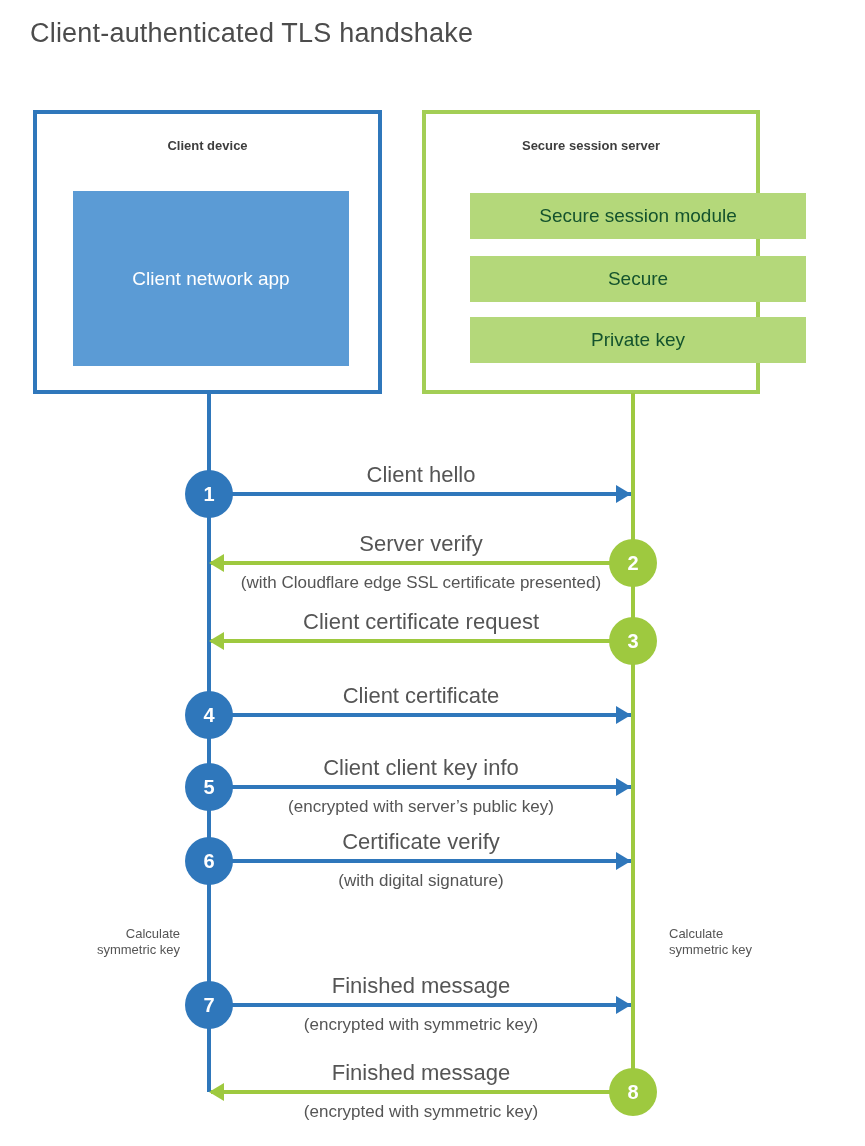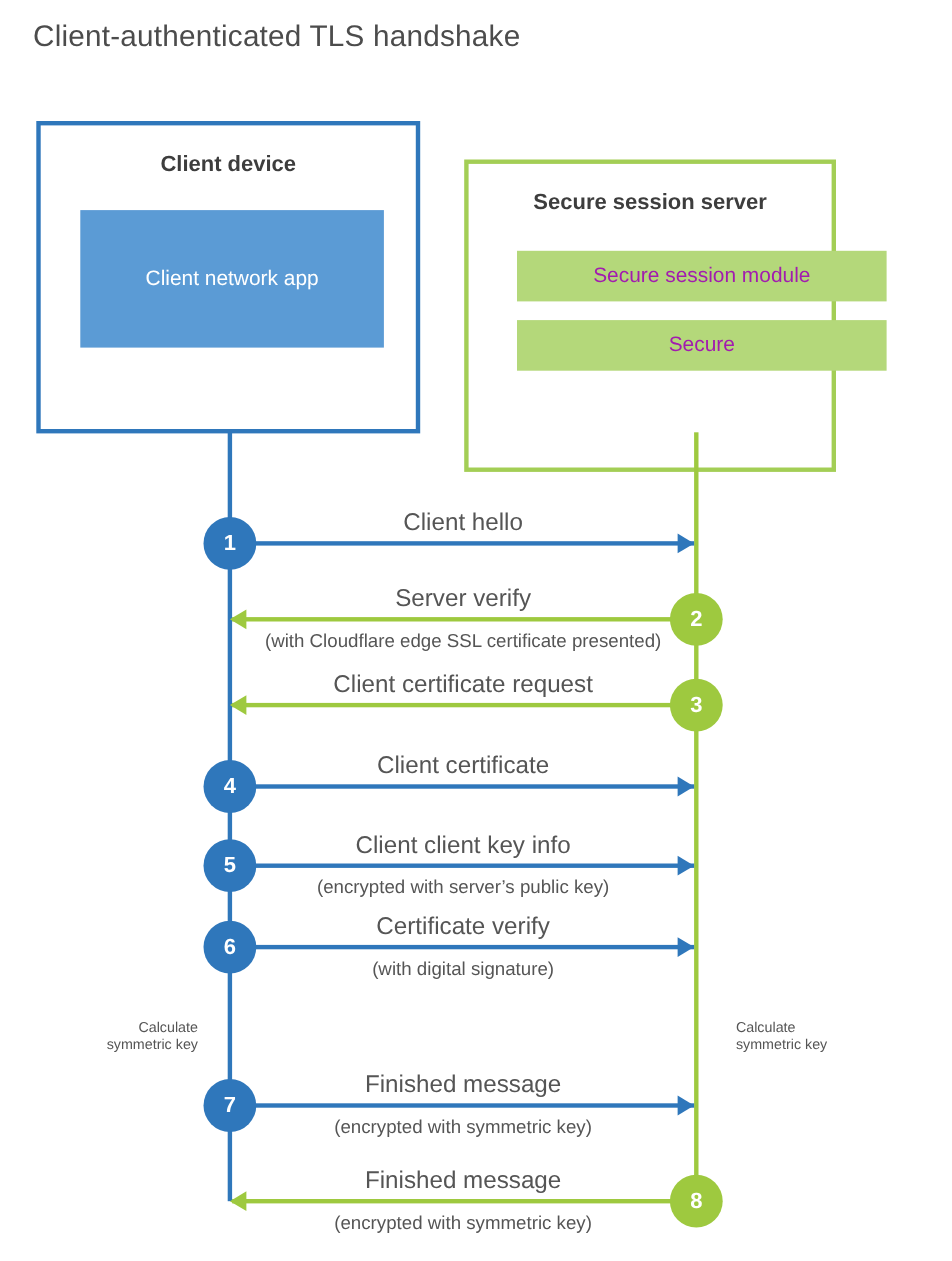--- a/index.html
+++ b/index.html
@@ -13,26 +13,26 @@
   }
   *{margin:0;padding:0;box-sizing:border-box;}
   body{background:#ffffff;font-family:"Liberation Sans", sans-serif;}
   .canvas{position:relative;width:865px;height:1146px;background:#ffffff;overflow:hidden;border-radius:28px;}
 
   .page-title{position:absolute;left:30px;top:18px;font-size:27px;font-weight:300;color:#4c4c4c;letter-spacing:.2px;}
 
   
   .actor-box{position:absolute;top:110px;height:284px;background:#fff;}
   .client-box{left:33px;width:349px;border:4px solid var(--blue);}
-  .server-box{left:422px;width:338px;border:4px solid var(--green-border);margin-top:35px;}
-  .actor-title{margin-top:24px;text-align:center;font-size:20px;font-weight:bold;color:var(--heading);}
-  .client-app{position:absolute;left:36px;top:77px;width:276px;height:125px;background:var(--blue-fill);
+  .server-box{left:422px;width:338px;border:4px solid var(--green-border);}
+  .actor-title{margin-top:24px;text-align:center;font-size:13px;font-weight:bold;color:var(--heading);}
+  .client-app{position:absolute;left:36px;top:77px;width:276px;height:175px;background:var(--blue-fill);
     color:#fff;font-size:19px;display:flex;align-items:center;justify-content:center;text-align:center;padding:0 55px;}
   .server-bar{position:absolute;left:44px;width:336px;height:46px;background:var(--green-fill);
-    color:#a21caf;font-size:19px;display:flex;align-items:center;justify-content:center;}
+    color:#14532d;font-size:19px;display:flex;align-items:center;justify-content:center;}
   .bar-0{top:79px;} .bar-1{top:142px;} .bar-2{top:203px;}
 
   
   .vline{position:absolute;top:393px;width:4px;}
   .vline.client{left:207px;height:699px;background:var(--blue);}
   .vline.server{left:631px;height:701px;background:var(--green);}
 
   
   .step{position:absolute;left:0;width:865px;height:0;}
   .s1{top:494px;} .s2{top:563px;} .s3{top:641px;} .s4{top:715px;}
@@ -72,20 +72,21 @@
 
   <div class="actor-box client-box">
     <div class="actor-title">Client device</div>
     <div class="client-app">Client network app</div>
   </div>
 
   <div class="actor-box server-box">
     <div class="actor-title">Secure session server</div>
     <div class="server-bar bar-0">Secure session module</div>
     <div class="server-bar bar-1">Secure</div>
+    <div class="server-bar bar-2">Private key</div>
   </div>
 
   <div class="vline client"></div>
   <div class="vline server"></div>
 
   <div class="step s1 right">
     <div class="hline"></div>
     <div class="ahead"></div>
     <div class="step-label">Client hello</div>
     <div class="step-sub"></div>

